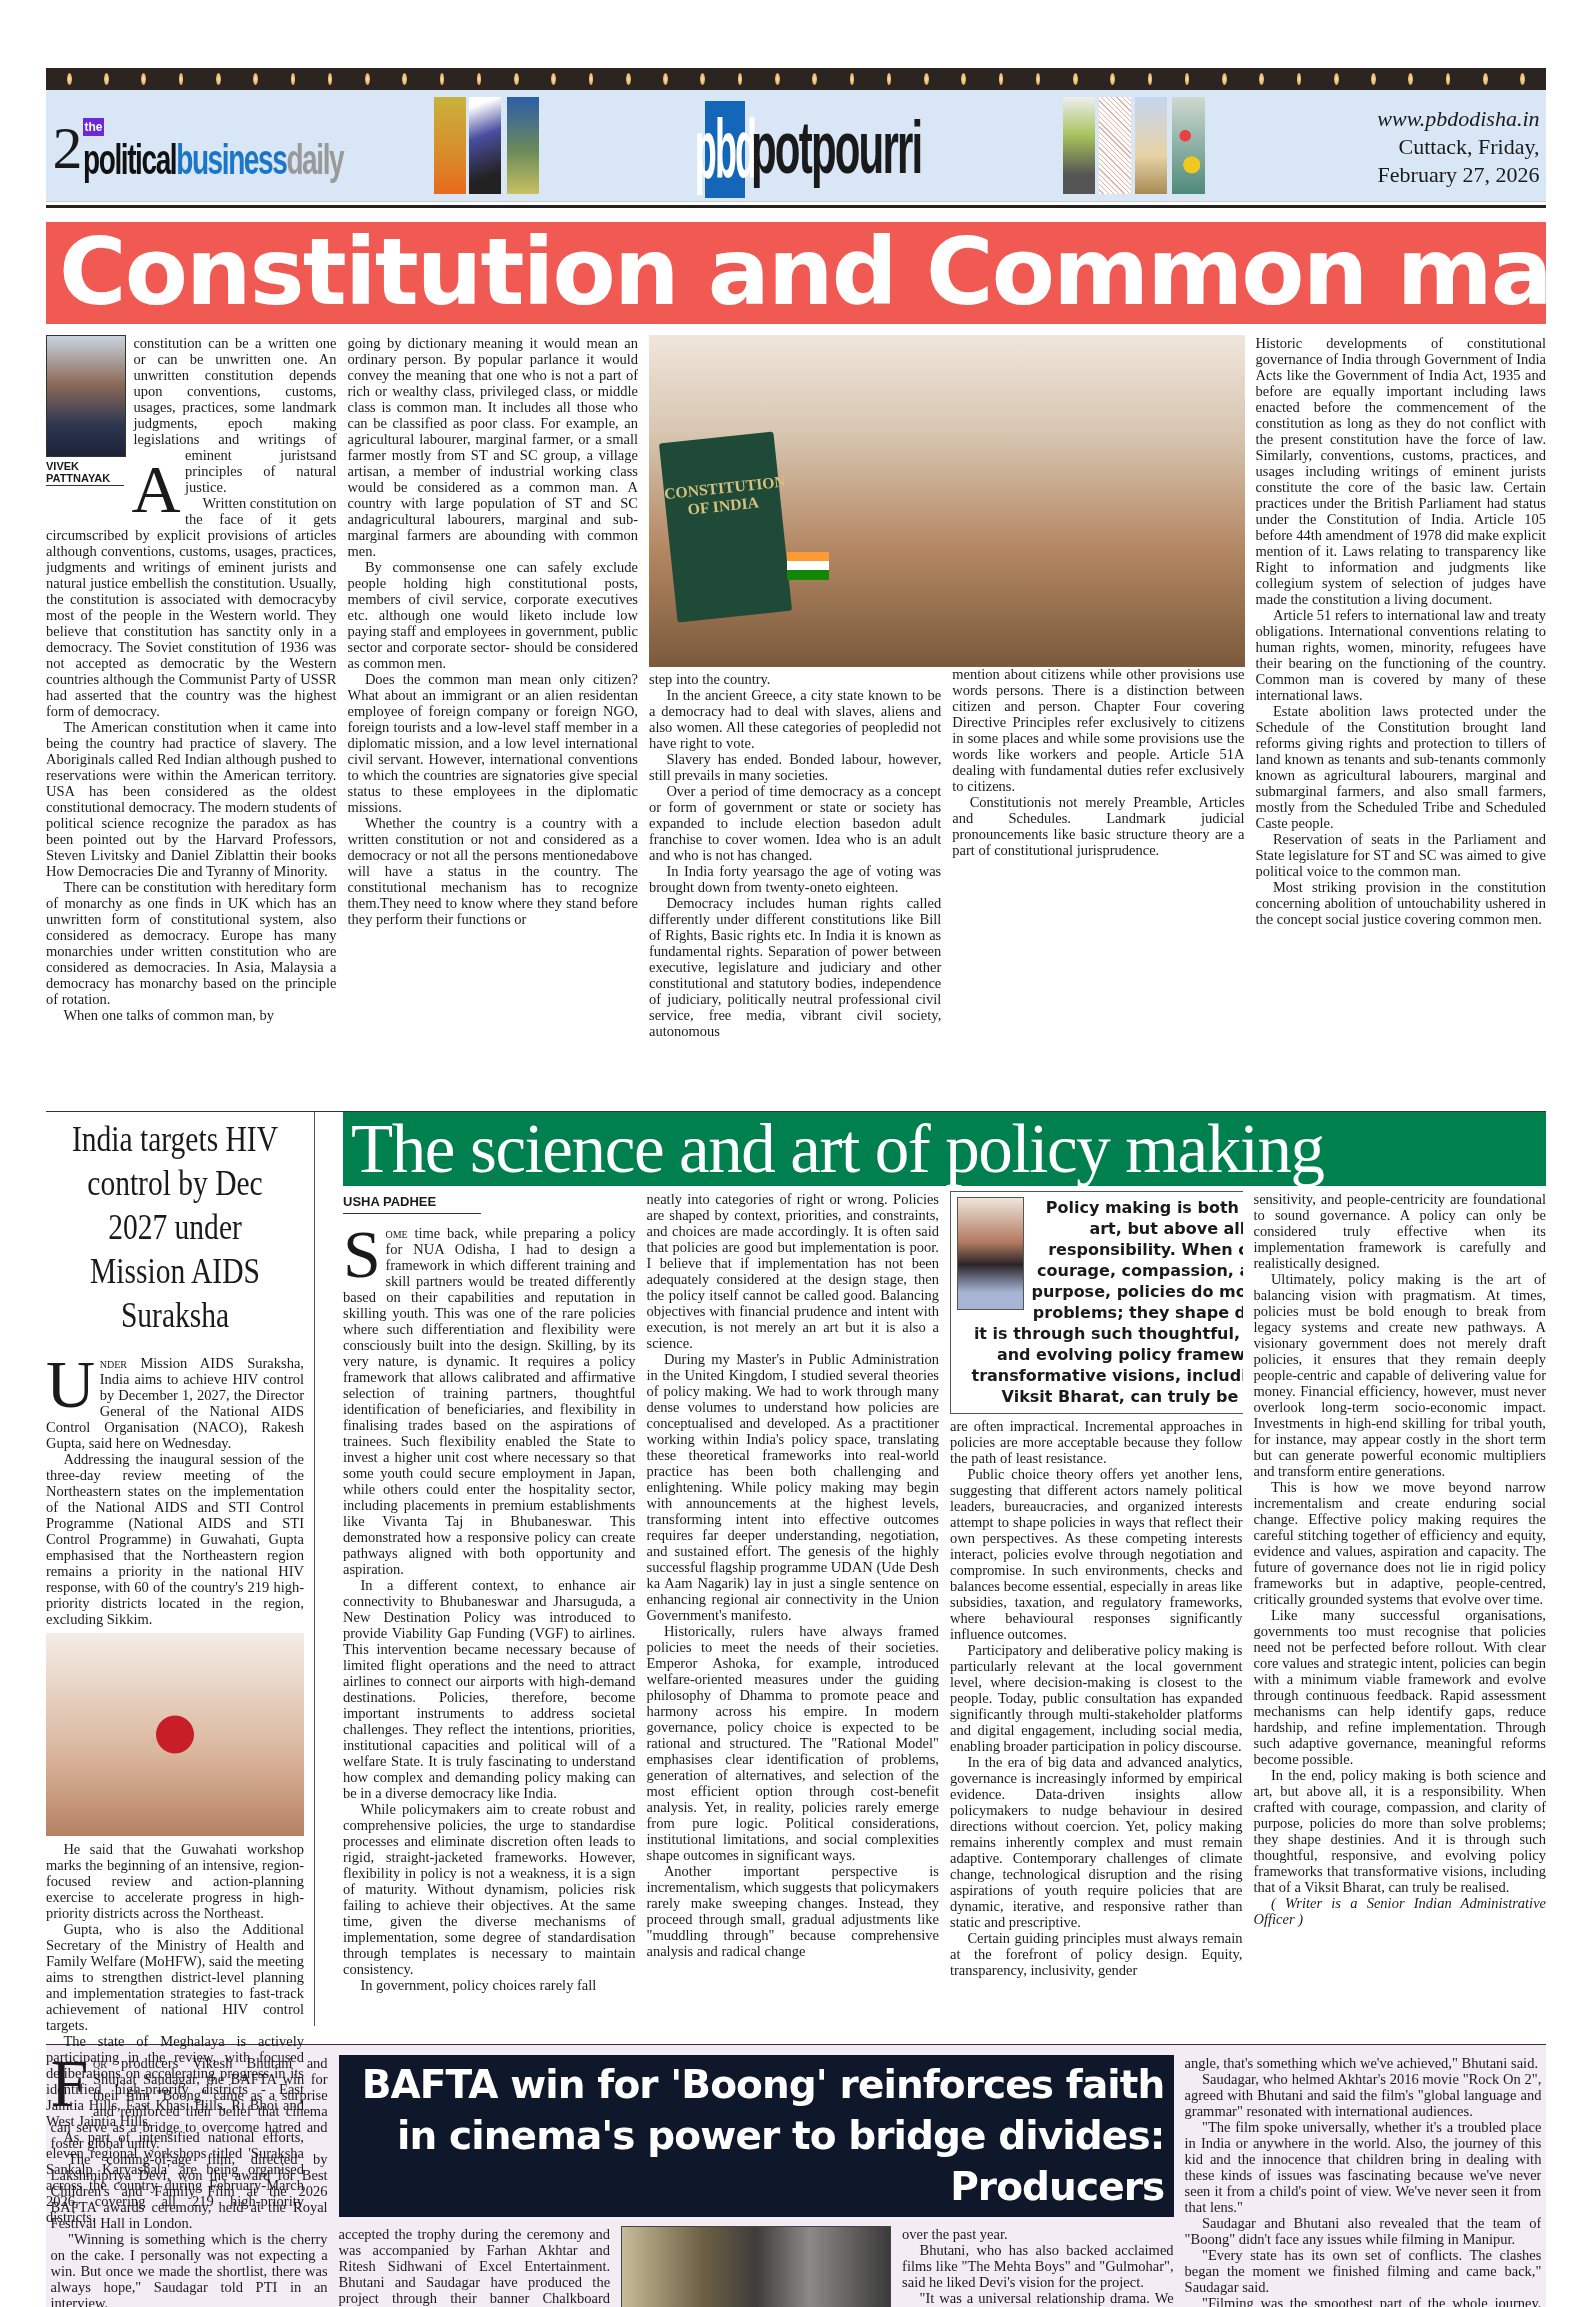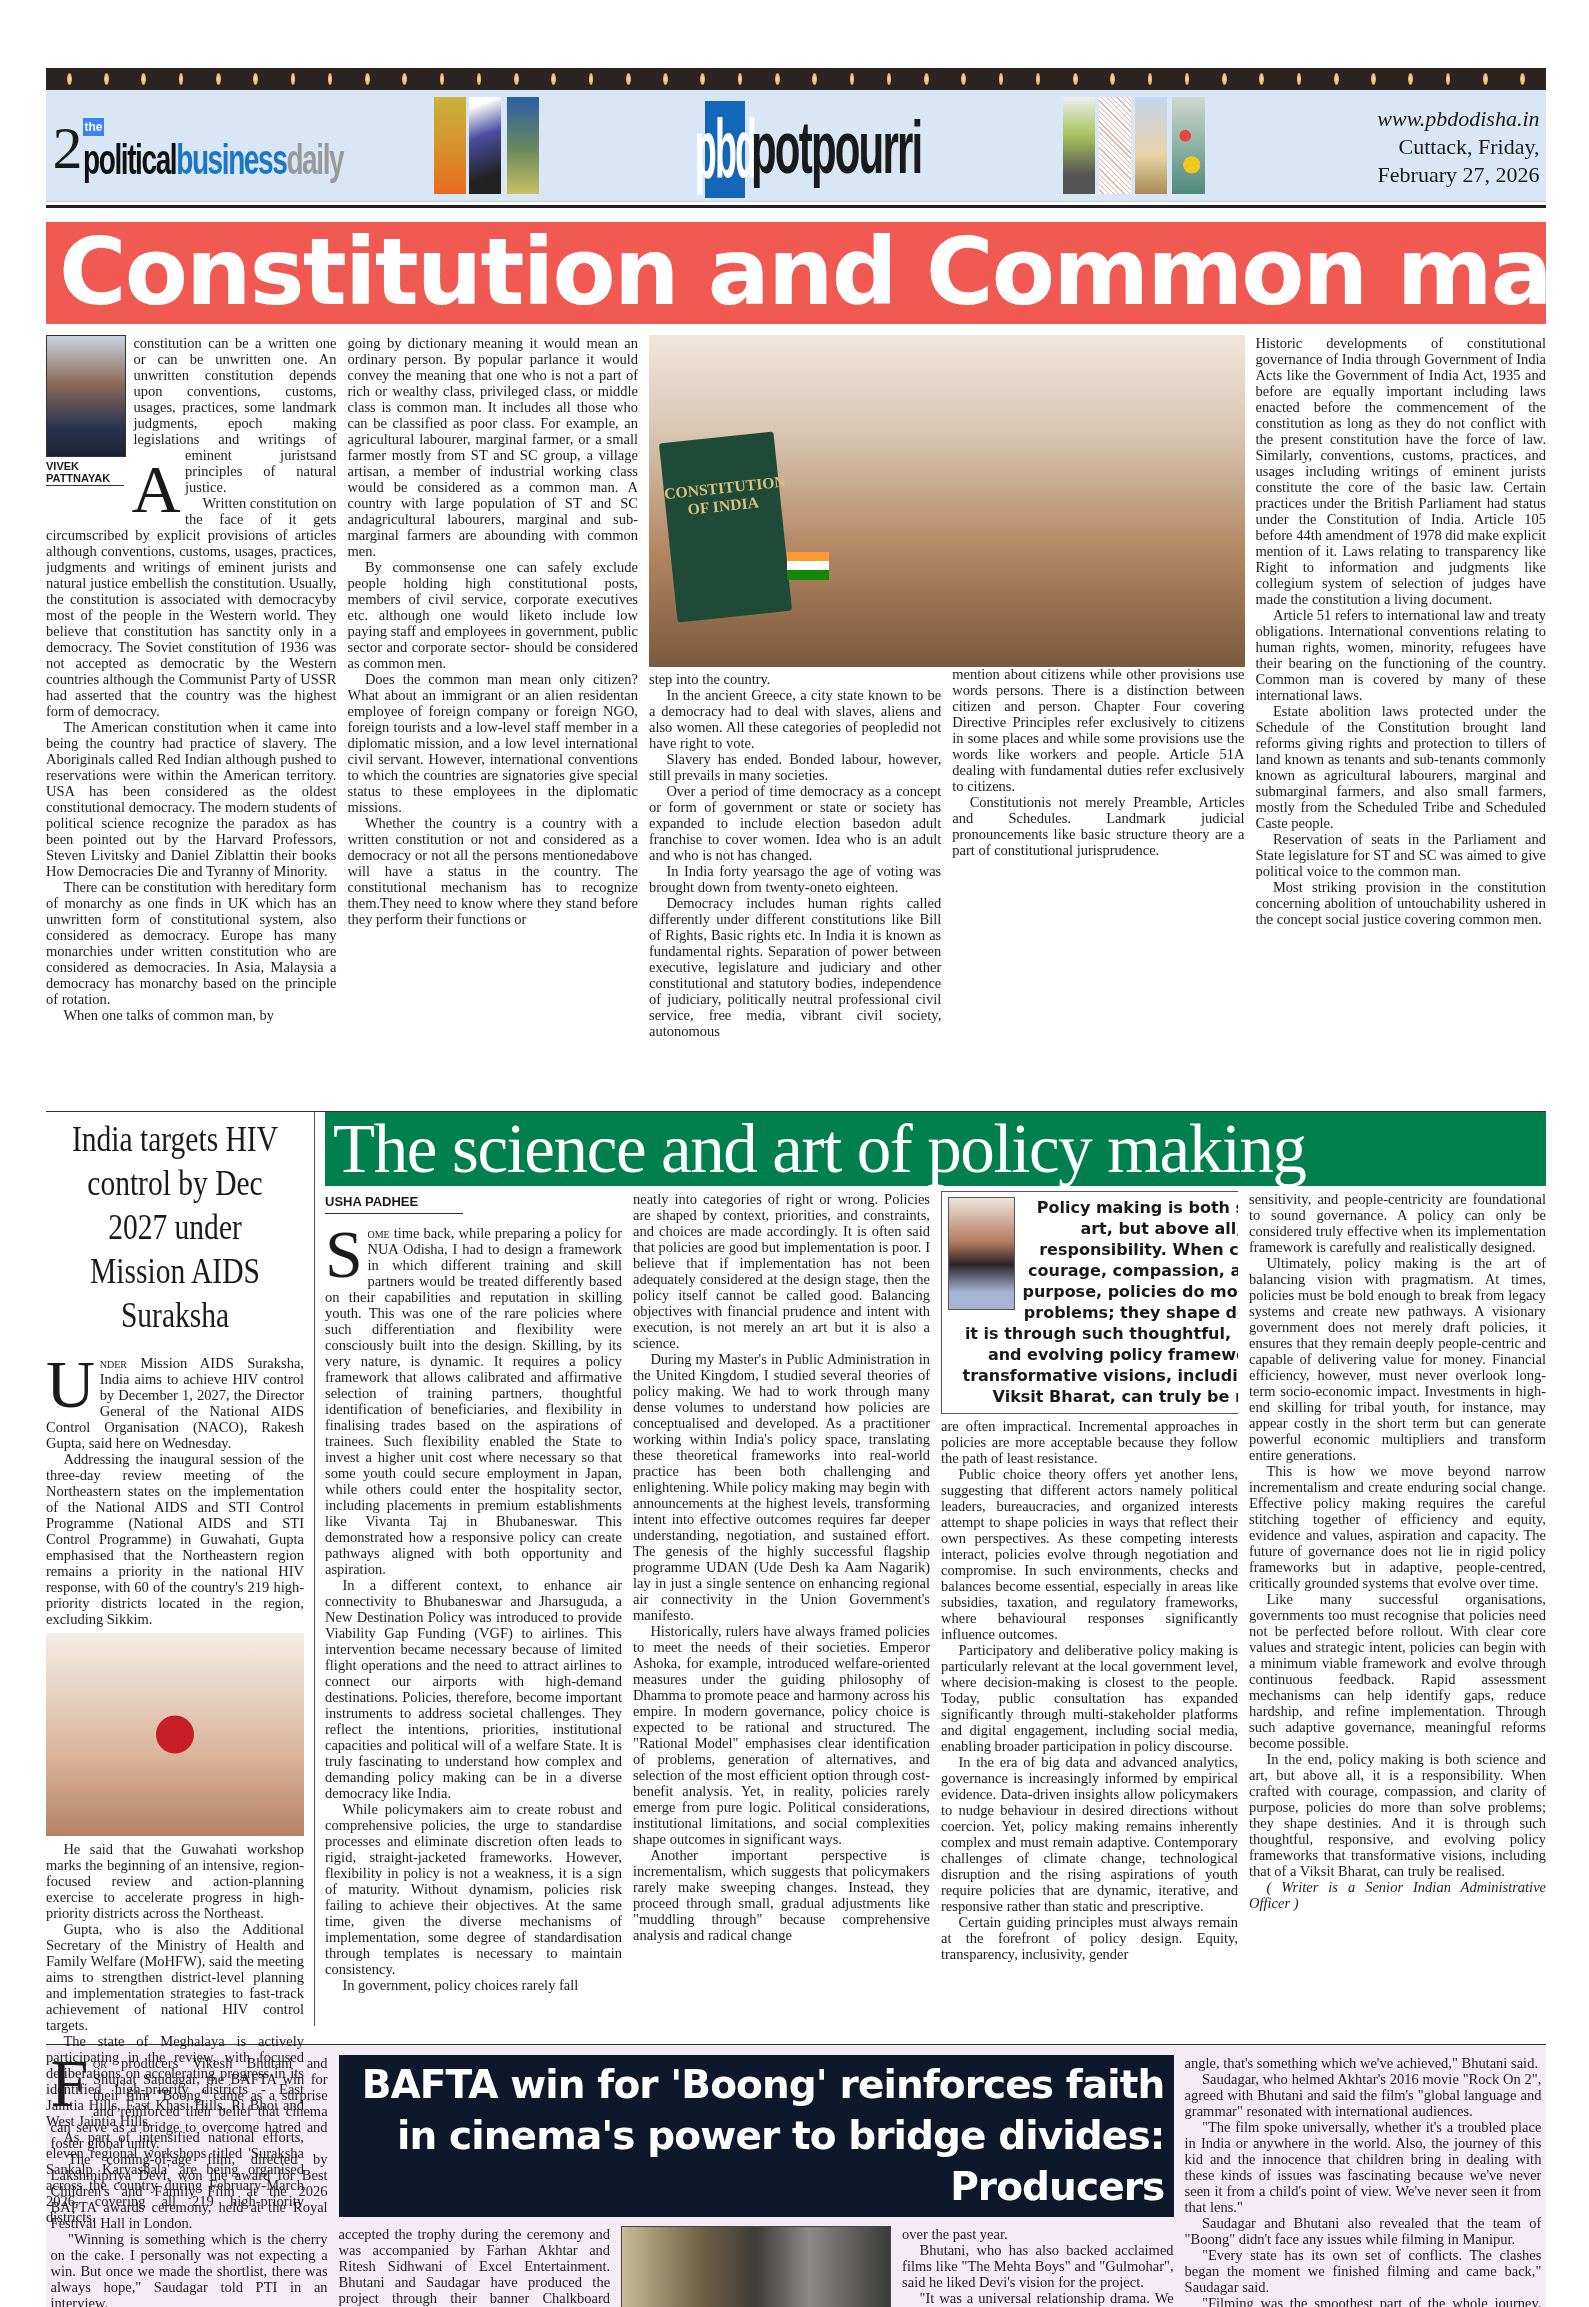--- a/index.html
+++ b/index.html
@@ -4,21 +4,21 @@
 <style>
   html,body{margin:0;padding:0;background:#fff;}
   body{width:1589px;height:2452px;position:relative;overflow:hidden;font-family:"Liberation Serif",serif;color:#1a1a1a;}
   .page{position:absolute;left:46px;top:68px;width:1500px;}
   
   .lights{height:22px;background:#2b2420;display:flex;align-items:center;justify-content:space-around;padding:0 4.6px;}
   .bulb{width:4.6px;height:12px;border-radius:50%;background:radial-gradient(ellipse at center,#ffe4a8 0%,#e8b870 55%,#5a4230 100%);}
   .mast{height:111px;background:#d8e6f6;position:relative;border-bottom:0.9px solid #ccc;}
   .pgno{position:absolute;left:6.5px;top:28px;font-size:60px;line-height:1;font-family:"Liberation Serif",serif;}
   .logo{position:absolute;left:37px;top:28px;}
-  .logo .the{display:inline-block;background:#3b82f6;color:#fff;font:bold 12px "Liberation Sans",sans-serif;padding:1.8px 1.4px;}
+  .logo .the{display:inline-block;background:#6d28d9;color:#fff;font:bold 12px "Liberation Sans",sans-serif;padding:1.8px 1.4px;}
   .logo .pbd{font:bold 28px "Liberation Sans",sans-serif;letter-spacing:-1.4px;transform:scaleY(1.5);transform-origin:left top;display:block;margin-top:0.9px;}
   .logo .pol{color:#111;} .logo .biz{color:#1976c8;} .logo .daily{color:#999;}
   .thumb{position:absolute;top:7.4px;height:97px;}
   .pbdbox{position:absolute;left:659px;top:11px;width:40px;height:97px;background:#1366b8;color:#fff;font:bold 36px "Liberation Sans",sans-serif;writing-mode:horizontal-tb;display:flex;align-items:center;justify-content:center;letter-spacing:-1.8px;transform:none;}
   .pbdbox span{transform:scaleY(2.3);display:block;}
   .potp{position:absolute;left:705px;top:15.7px;font:bold 42px "Liberation Sans",sans-serif;letter-spacing:-1.8px;transform:scaleY(1.75);transform-origin:left top;}
   .mastright{position:absolute;right:6.5px;top:14.8px;text-align:right;font-size:22px;line-height:28px;}
   .mastright .url{font-style:italic;}
   .rule{height:3.7px;background:#222;margin-top:2.8px;}
   
@@ -28,21 +28,21 @@
   .col p{margin:0;text-indent:1.2em;}
   .col p.first{text-indent:0;}
   .drop{float:left;font-size:68px;line-height:54px;padding-right:4.6px;margin-top:1.8px;}
   .sc{font-variant:small-caps;margin-top:32px;}
   .auth-photo{float:left;width:78px;height:120px;margin:0 7.4px 2.8px 0;background:linear-gradient(180deg,#c8d4e0 0%,#8c6a58 40%,#2c3550 75%,#1d2236 100%);border:0.9px solid #333;position:relative;}
   .auth-name{float:left;clear:left;width:78px;font:bold 11px "Liberation Sans",sans-serif;border-bottom:1.4px solid #333;padding-bottom:1px;margin:0 7.4px 3.7px 0;}
   .constpic{height:332px;background:linear-gradient(180deg,#f0e6dc 0%,#d7c5b0 30%,#b38662 65%,#7a5a3c 100%);position:relative;margin-bottom:3.7px;}
   .book{position:absolute;left:18.5px;top:102px;width:115px;height:180px;background:#1f4a38;transform:rotate(-6deg);border-radius:2.8px;color:#d9c07c;font:bold 15.7px "Liberation Serif",serif;text-align:center;padding-top:42px;box-sizing:border-box;}
   .flag{position:absolute;left:138px;top:217px;width:42px;height:28px;background:linear-gradient(180deg,#ff9933 33%,#fff 33% 66%,#138808 66%);}
   
-  .sec2{margin-top:18.5px;display:flex;gap:0;border-top:0.9px solid #333;}
+  .sec2{margin-top:18.5px;display:flex;gap:18px;border-top:0.9px solid #333;}
   .hiv{width:258px;padding-right:10px;border-right:0.9px solid #555;}
   .hiv h2{font:normal 36px/44px "Liberation Serif",serif;text-align:center;margin:4.6px 0 18.5px;transform:scaleX(0.82);}
   .hivimg{height:203px;margin:5.5px 0;background:radial-gradient(circle at 50% 50%,#c81e28 0 18.5px,transparent 19.4px),linear-gradient(180deg,#f4ede6,#d9b59c 60%,#b68163);position:relative;}
   .policy{flex:1;padding-left:10px;}
   .banner2{height:74px;background:#00804e;color:#fff;font:normal 69px/74px "Liberation Serif",serif;padding-left:8px;white-space:nowrap;overflow:hidden;letter-spacing:-1.4px;}
   .byline2{font:bold 13px "Liberation Sans",sans-serif;border-bottom:0.9px solid #333;padding-bottom:3.7px;margin:3.7px 0 11px;width:138px;}
   .pull{border:1.4px double #555;padding:5.5px;background:#fff;font:bold 16px/21px "DejaVu Sans",sans-serif;text-align:center;margin-bottom:4.6px;}
   .pull .ph{float:left;width:65px;height:111px;margin-right:5.5px;background:linear-gradient(180deg,#efe4dc,#b27a60 40%,#2a2428 60%,#a7b4d4 85%);border:0.5px solid #555;}
   .writer{font-style:italic;margin-top:12px;}
   

